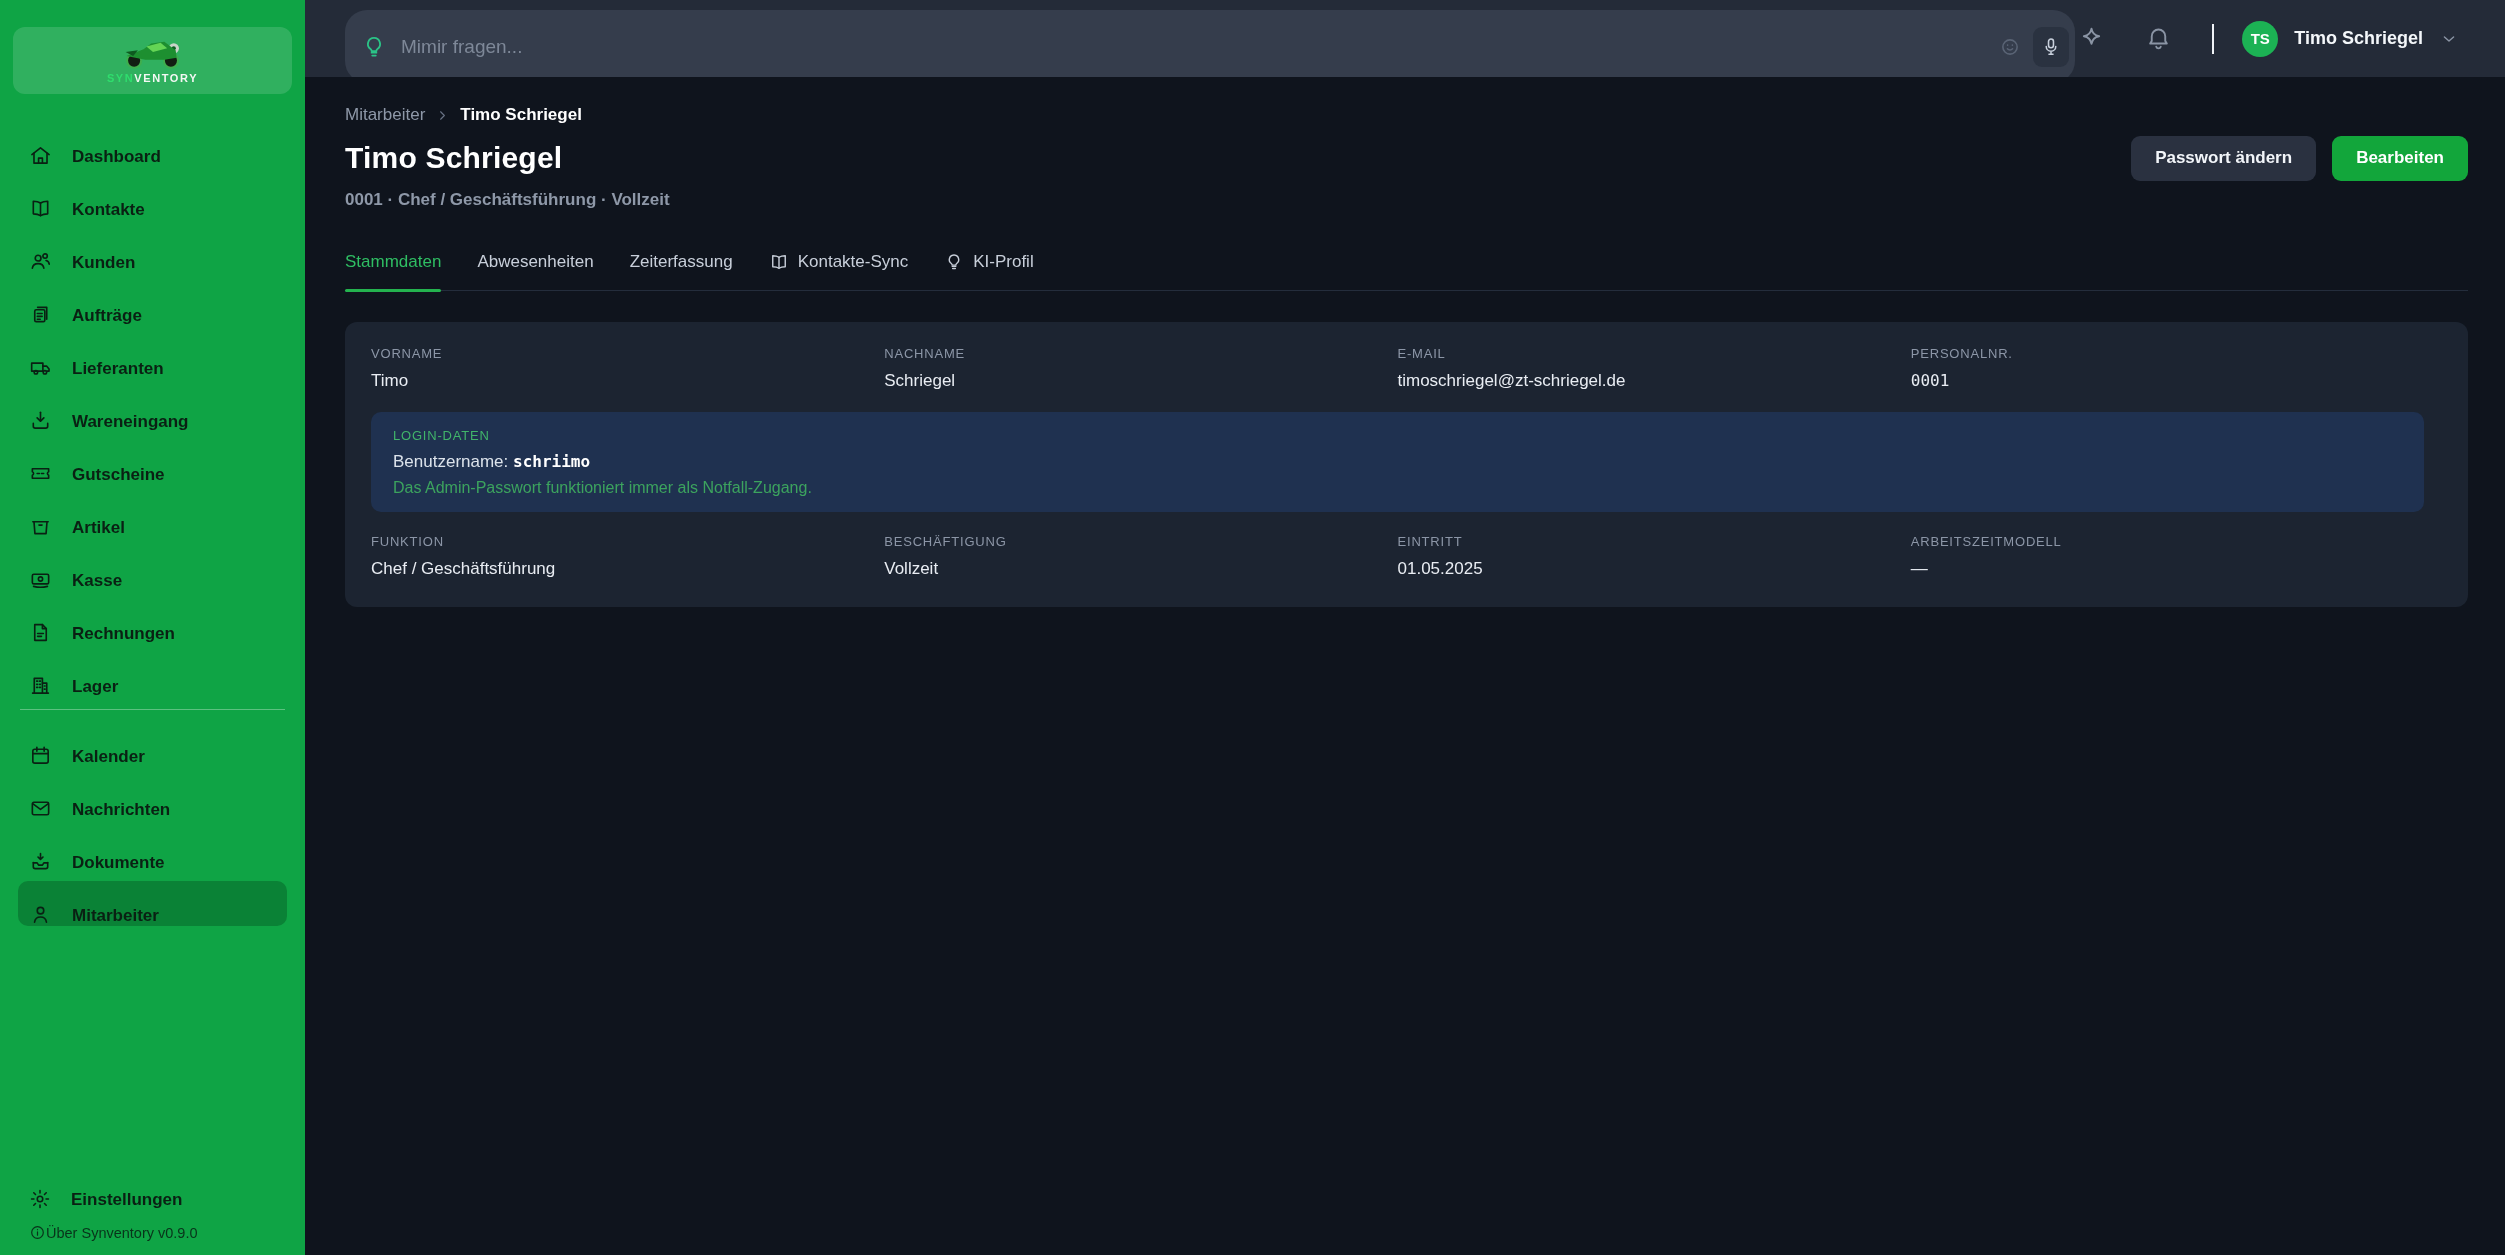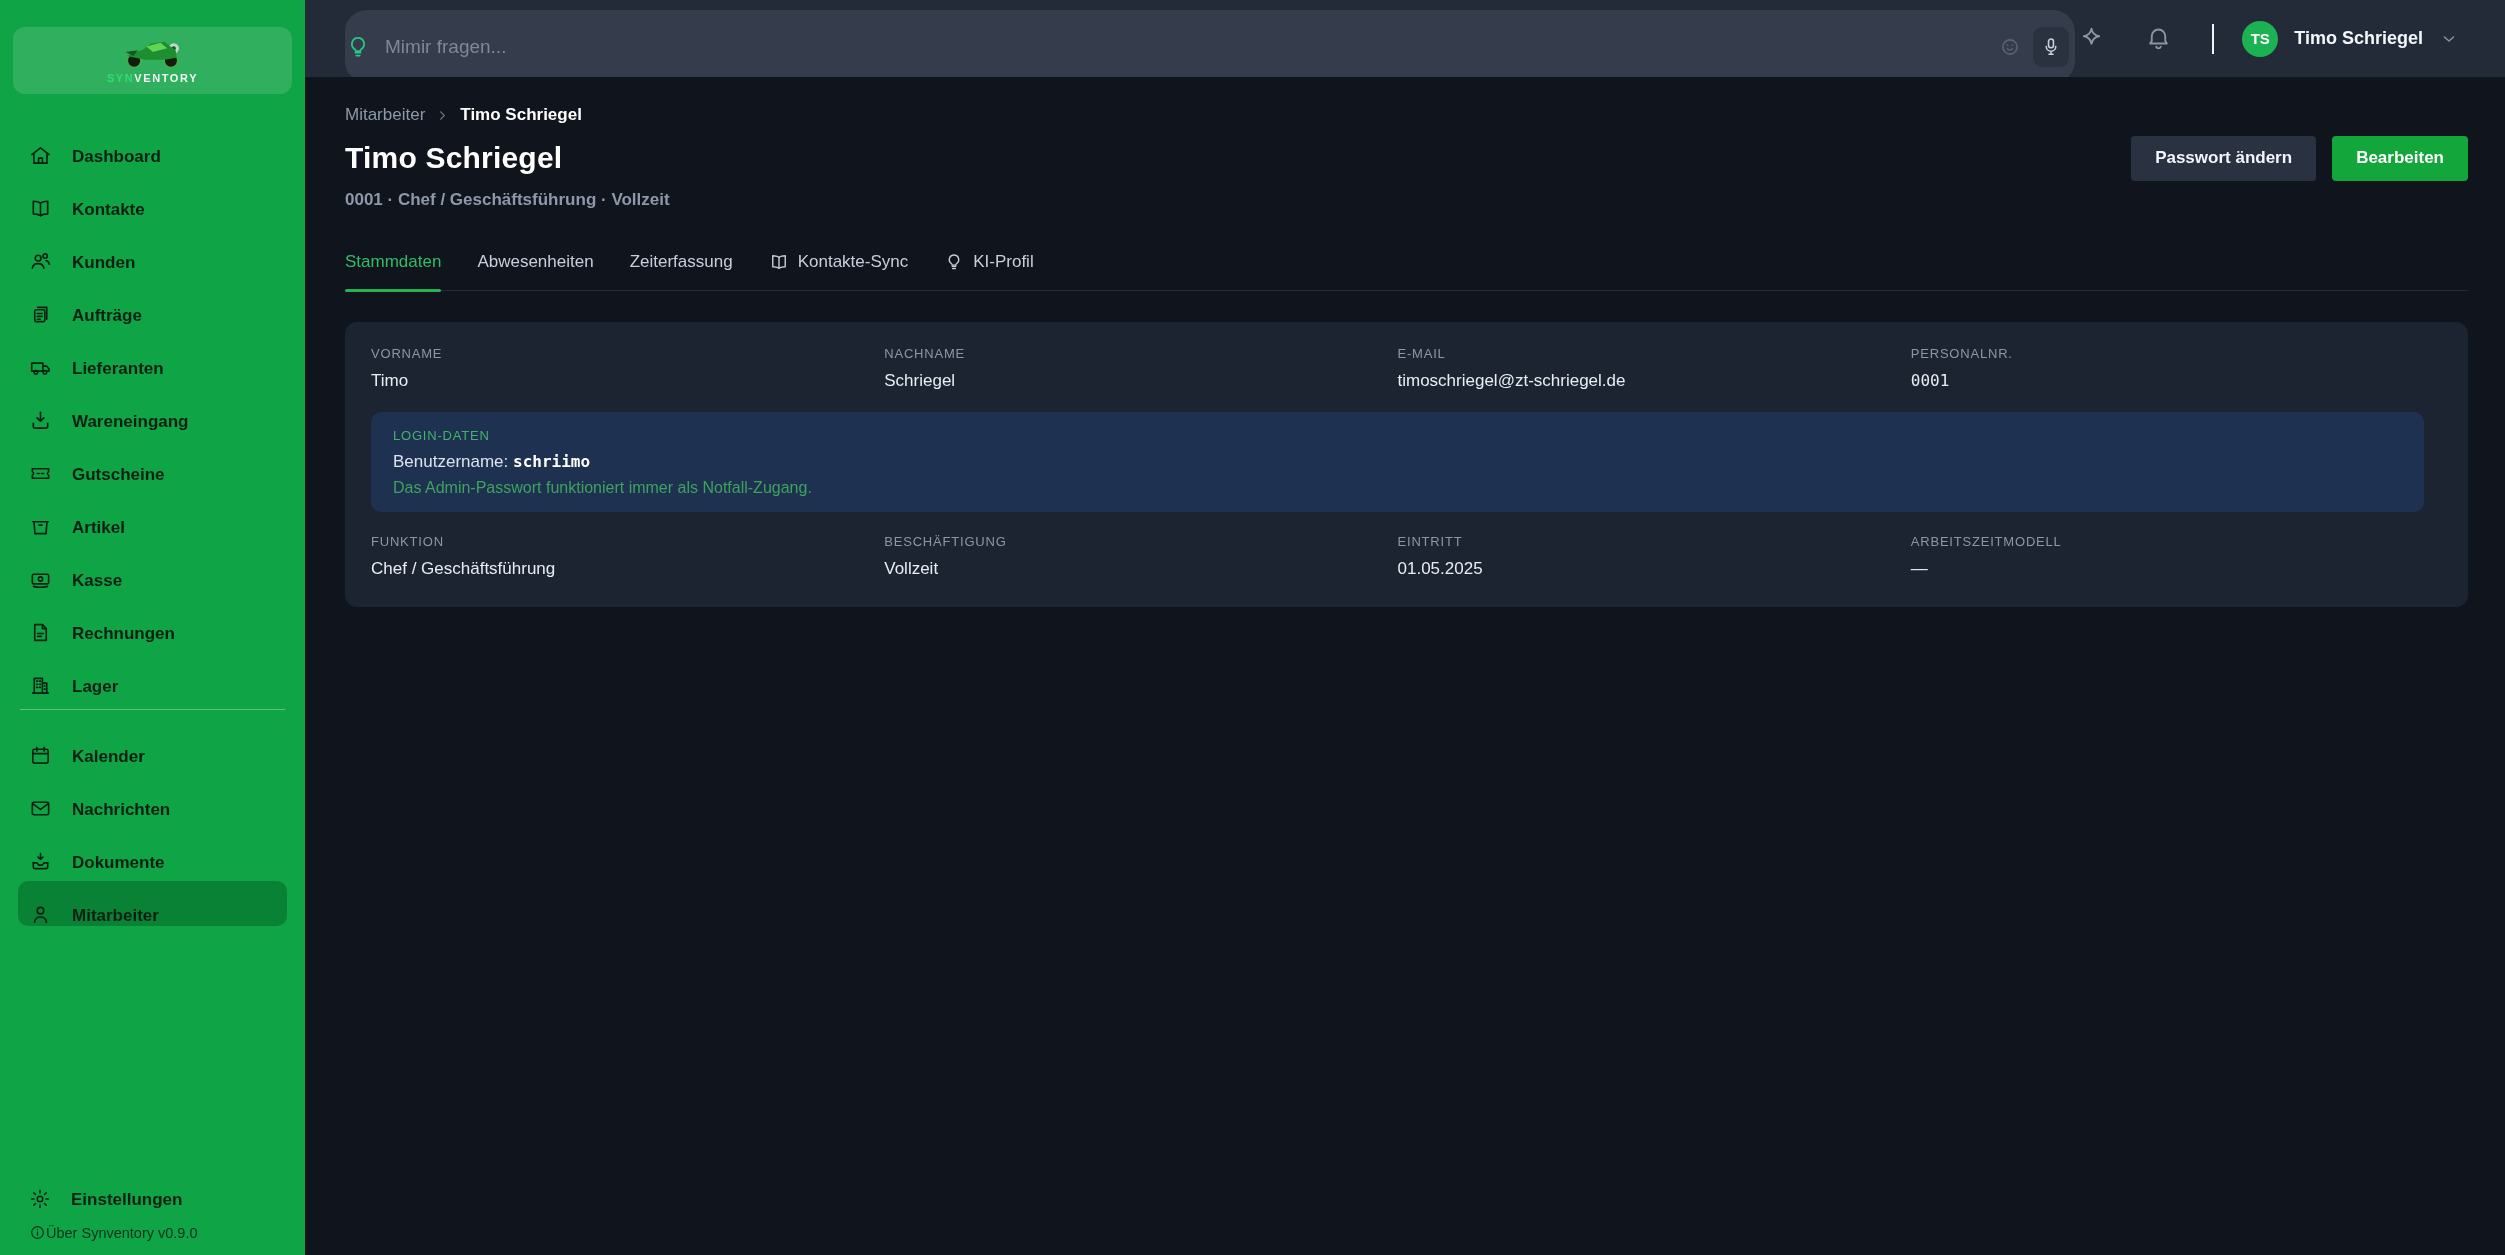--- a/index.html
+++ b/index.html
@@ -21,21 +21,21 @@
   .nav-item svg { flex:0 0 auto; }
   .nav-item.active { background:var(--sidebar-active,#0A8236); }
   .nav-divider { border-top:1px solid rgba(255,255,255,.32); margin:12px 2px; }
 
   .sidebar-bottom { position:absolute; left:18px; right:18px; bottom:14px; }
   .about { display:flex; align-items:center; padding:6px 11px 0 11px; font-size:14.5px; font-weight:400; color:rgba(8,35,20,.88); cursor:pointer; }
 
   
   .topbar { position:absolute; left:305px; top:0; right:0; height:77px; background:var(--topbar-bg,#242B38); }
   .searchbar { position:absolute; left:40px; top:10px; width:1730px; height:73px; background:var(--search-bg,#353D4C);
-               border-radius:22px; display:flex; align-items:center; padding:0 6px 0 0; }
+               border-radius:22px; display:flex; align-items:center; padding:0 6px 0 16px; }
   .searchbar input { flex:1; background:transparent; border:none; outline:none; font-family:"Liberation Sans",sans-serif;
                      font-size:19px; color:#e2e7ee; margin-left:14px; }
   .searchbar input::placeholder { color:#7E8898; }
   .emoji-btn { color:#5A6475; margin-right:12px; cursor:pointer; display:flex; }
   .mic-btn { width:36px; height:40px; border:none; border-radius:9px; background:var(--micbtn-bg,#2A3240); color:#C9D1DD;
              display:flex; align-items:center; justify-content:center; cursor:pointer; }
   .topbar-icons { position:absolute; right:0; top:0; height:77px; display:flex; align-items:center; }
   .icon-btn { color:#8A94A4; margin-right:40px; cursor:pointer; display:flex; }
   .vdivider { width:2px; height:30px; background:#F0F3F7; margin-right:28px; }
   .user-chip { display:flex; align-items:center; gap:16px; margin-right:46px; cursor:pointer; }
@@ -48,21 +48,21 @@
   .main { position:absolute; left:305px; top:77px; right:0; bottom:0; background:var(--page-bg,#0F141D);
           padding:27px 37px 0 40px; }
   .breadcrumb { display:flex; align-items:center; gap:10px; font-size:17px; height:22px; }
   .crumb { color:#8E98A8; cursor:pointer; }
   .crumb.current { color:#FFFFFF; font-weight:600; cursor:default; }
   .breadcrumb svg { color:#6A7486; }
 
   .header-row { display:flex; align-items:center; justify-content:space-between; margin-top:10px; height:44px; }
   .page-title { color:#FFFFFF; font-size:30px; font-weight:700; letter-spacing:.2px; }
   .actions { display:flex; gap:16px; }
-  .btn { height:45px; padding:0 24px; border:none; border-radius:4px; font-family:"Liberation Sans",sans-serif;
+  .btn { height:45px; padding:0 24px; border:none; border-radius:9px; font-family:"Liberation Sans",sans-serif;
          font-size:17px; font-weight:700; cursor:pointer; }
   .btn.dark { background:var(--btn-dark,#2A3140); color:#F2F5F9; }
   .btn.green { background:var(--btn-green,#12A63B); color:#FFFFFF; }
   .subtitle { margin-top:10px; color:#8E98A8; font-size:17px; height:21px;font-weight:bold; }
 
   .tabs { margin-top:36px; display:flex; gap:36px; border-bottom:1px solid #242D3C; height:44px; }
   .tab { display:flex; align-items:center; gap:9px; color:#C8CFDA; font-size:17px; padding-bottom:14px;
          position:relative; cursor:pointer; }
   .tab svg { color:#C8CFDA; }
   .tab.active { color:var(--tab-active,#2FBE63); }

